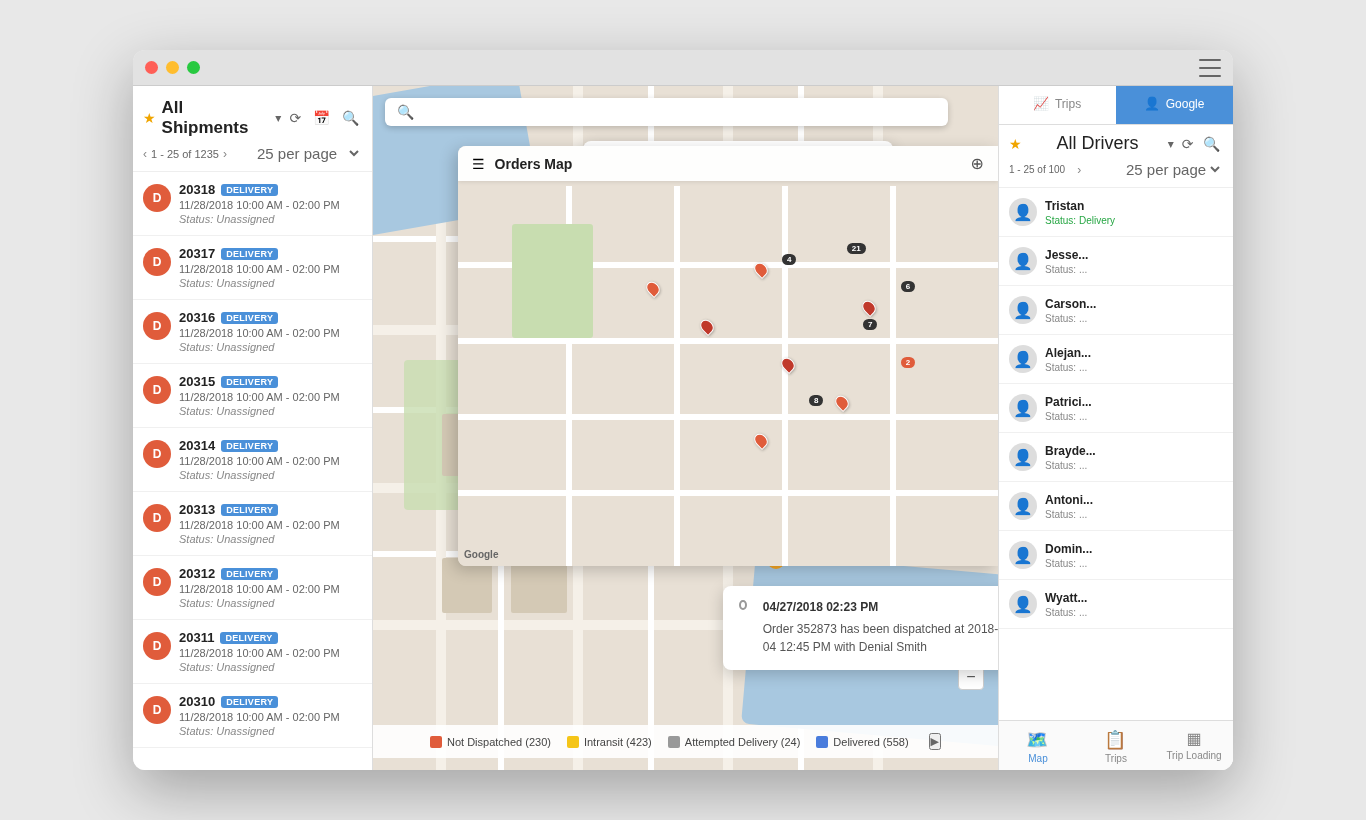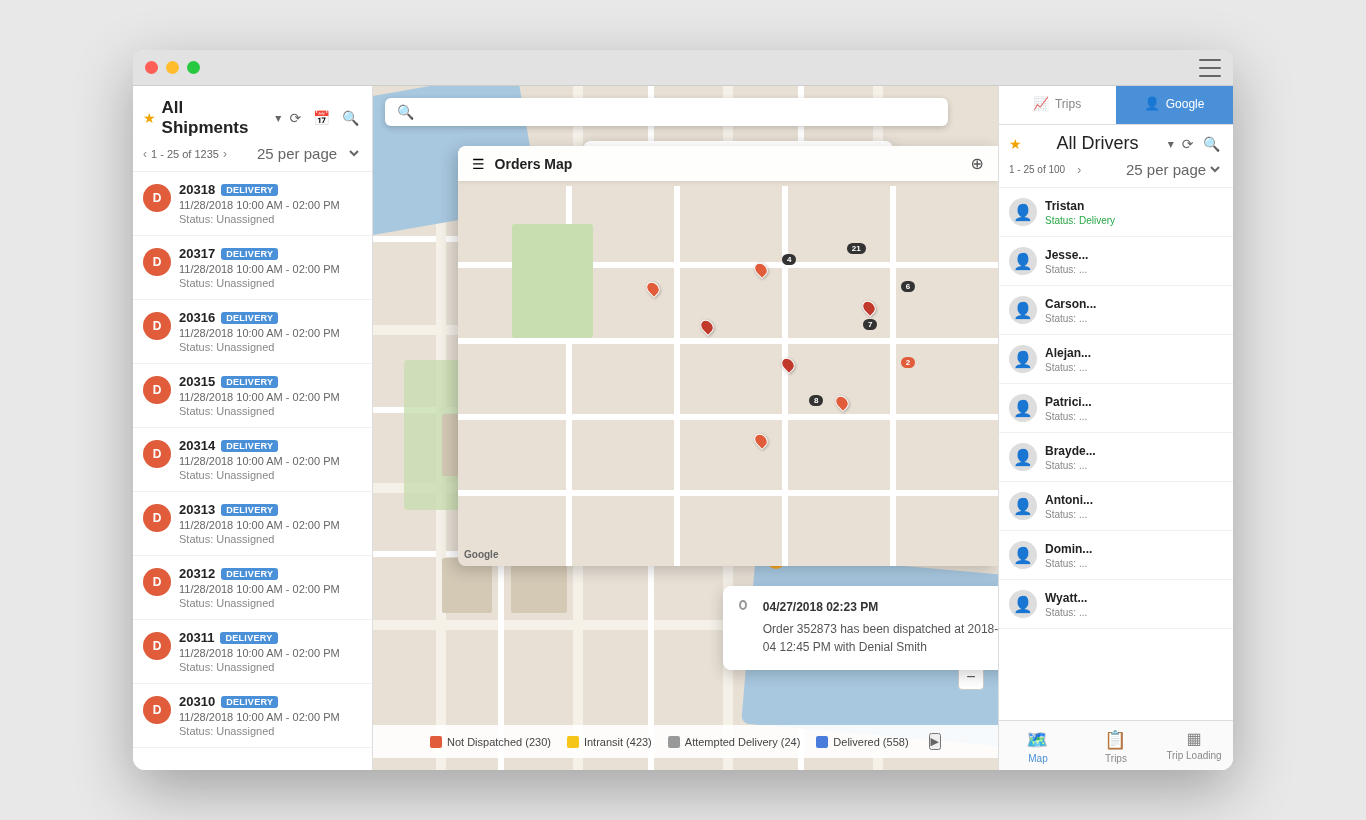--- a/index.html
+++ b/index.html
@@ -204,20 +204,21 @@
 
     .shipment-time {
       font-size: 11px;
       color: #666;
       margin-bottom: 2px;
     }
 
     .shipment-status {
       font-size: 11px;
       color: #888;
+      font-style: italic;
     }
 
     
     .map-area {
       flex: 1;
       position: relative;
       overflow: hidden;
     }
 
     .map-search-bar {

